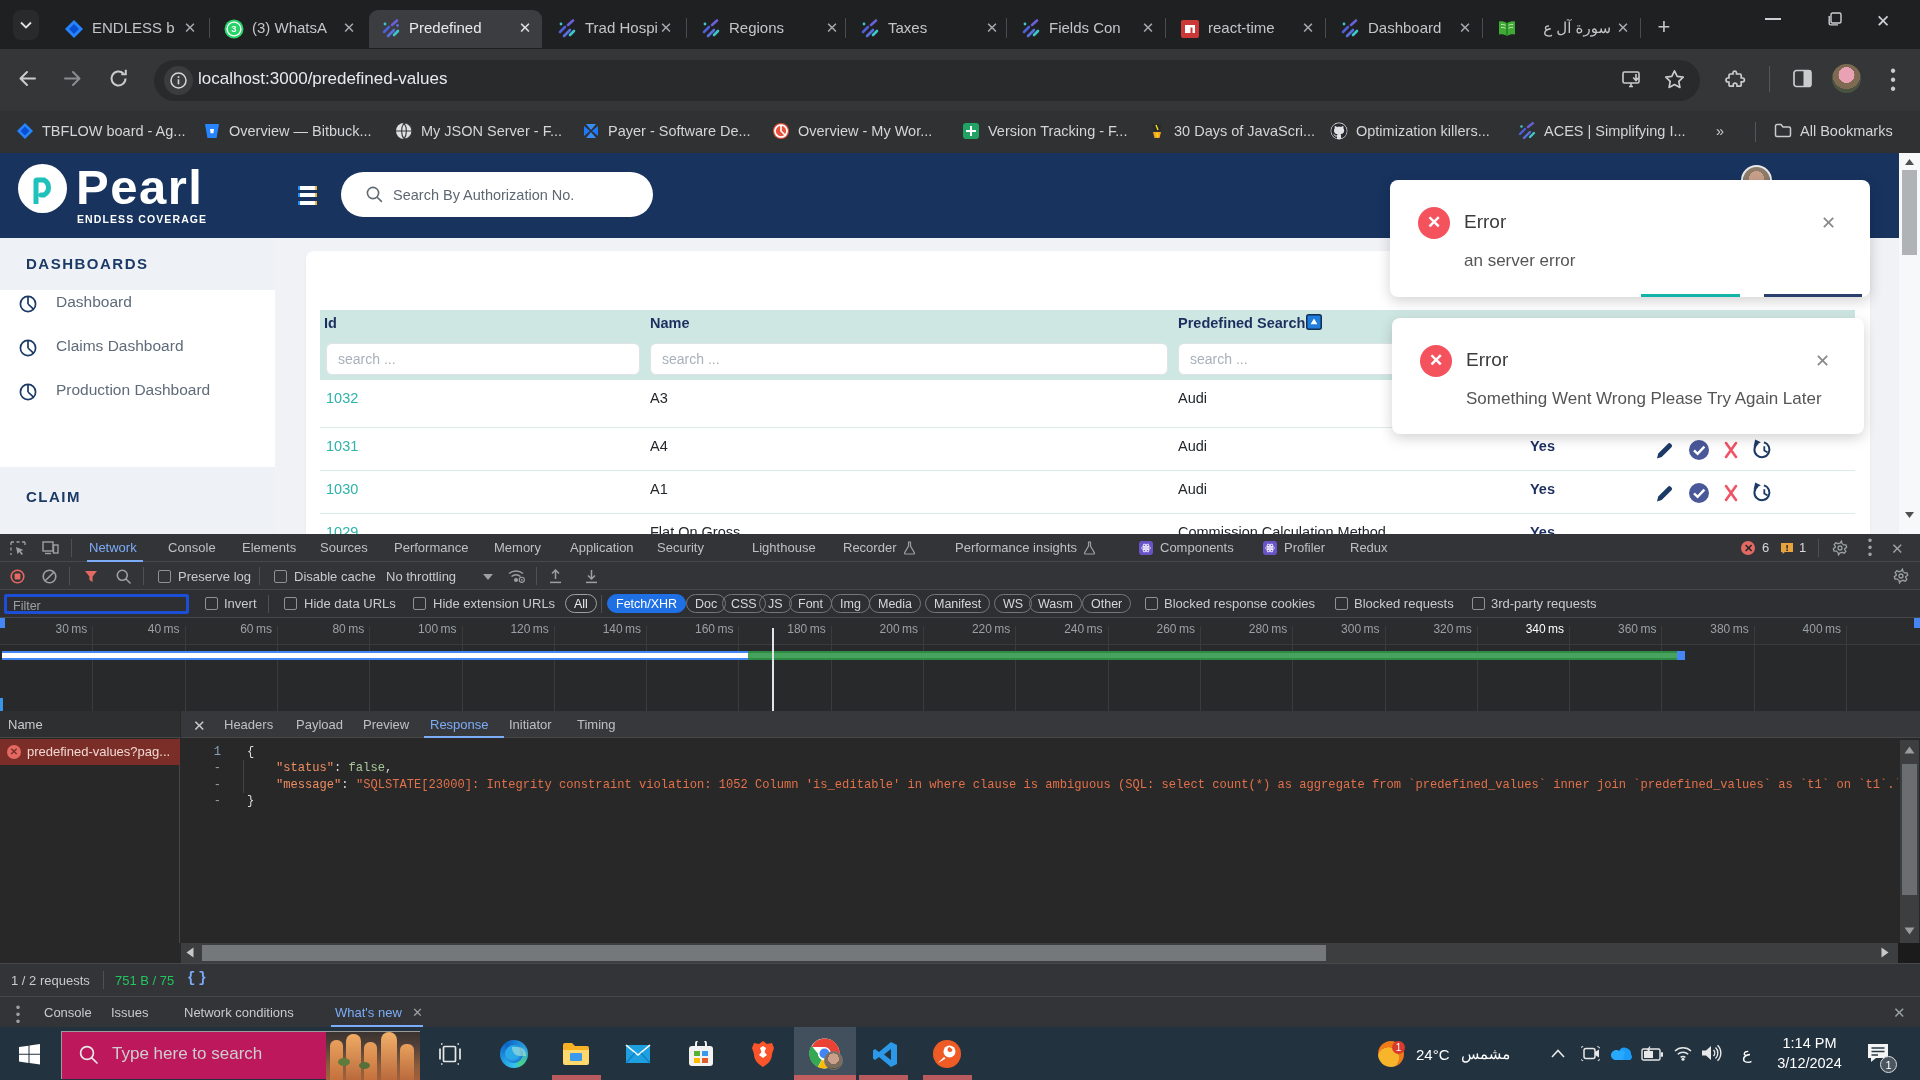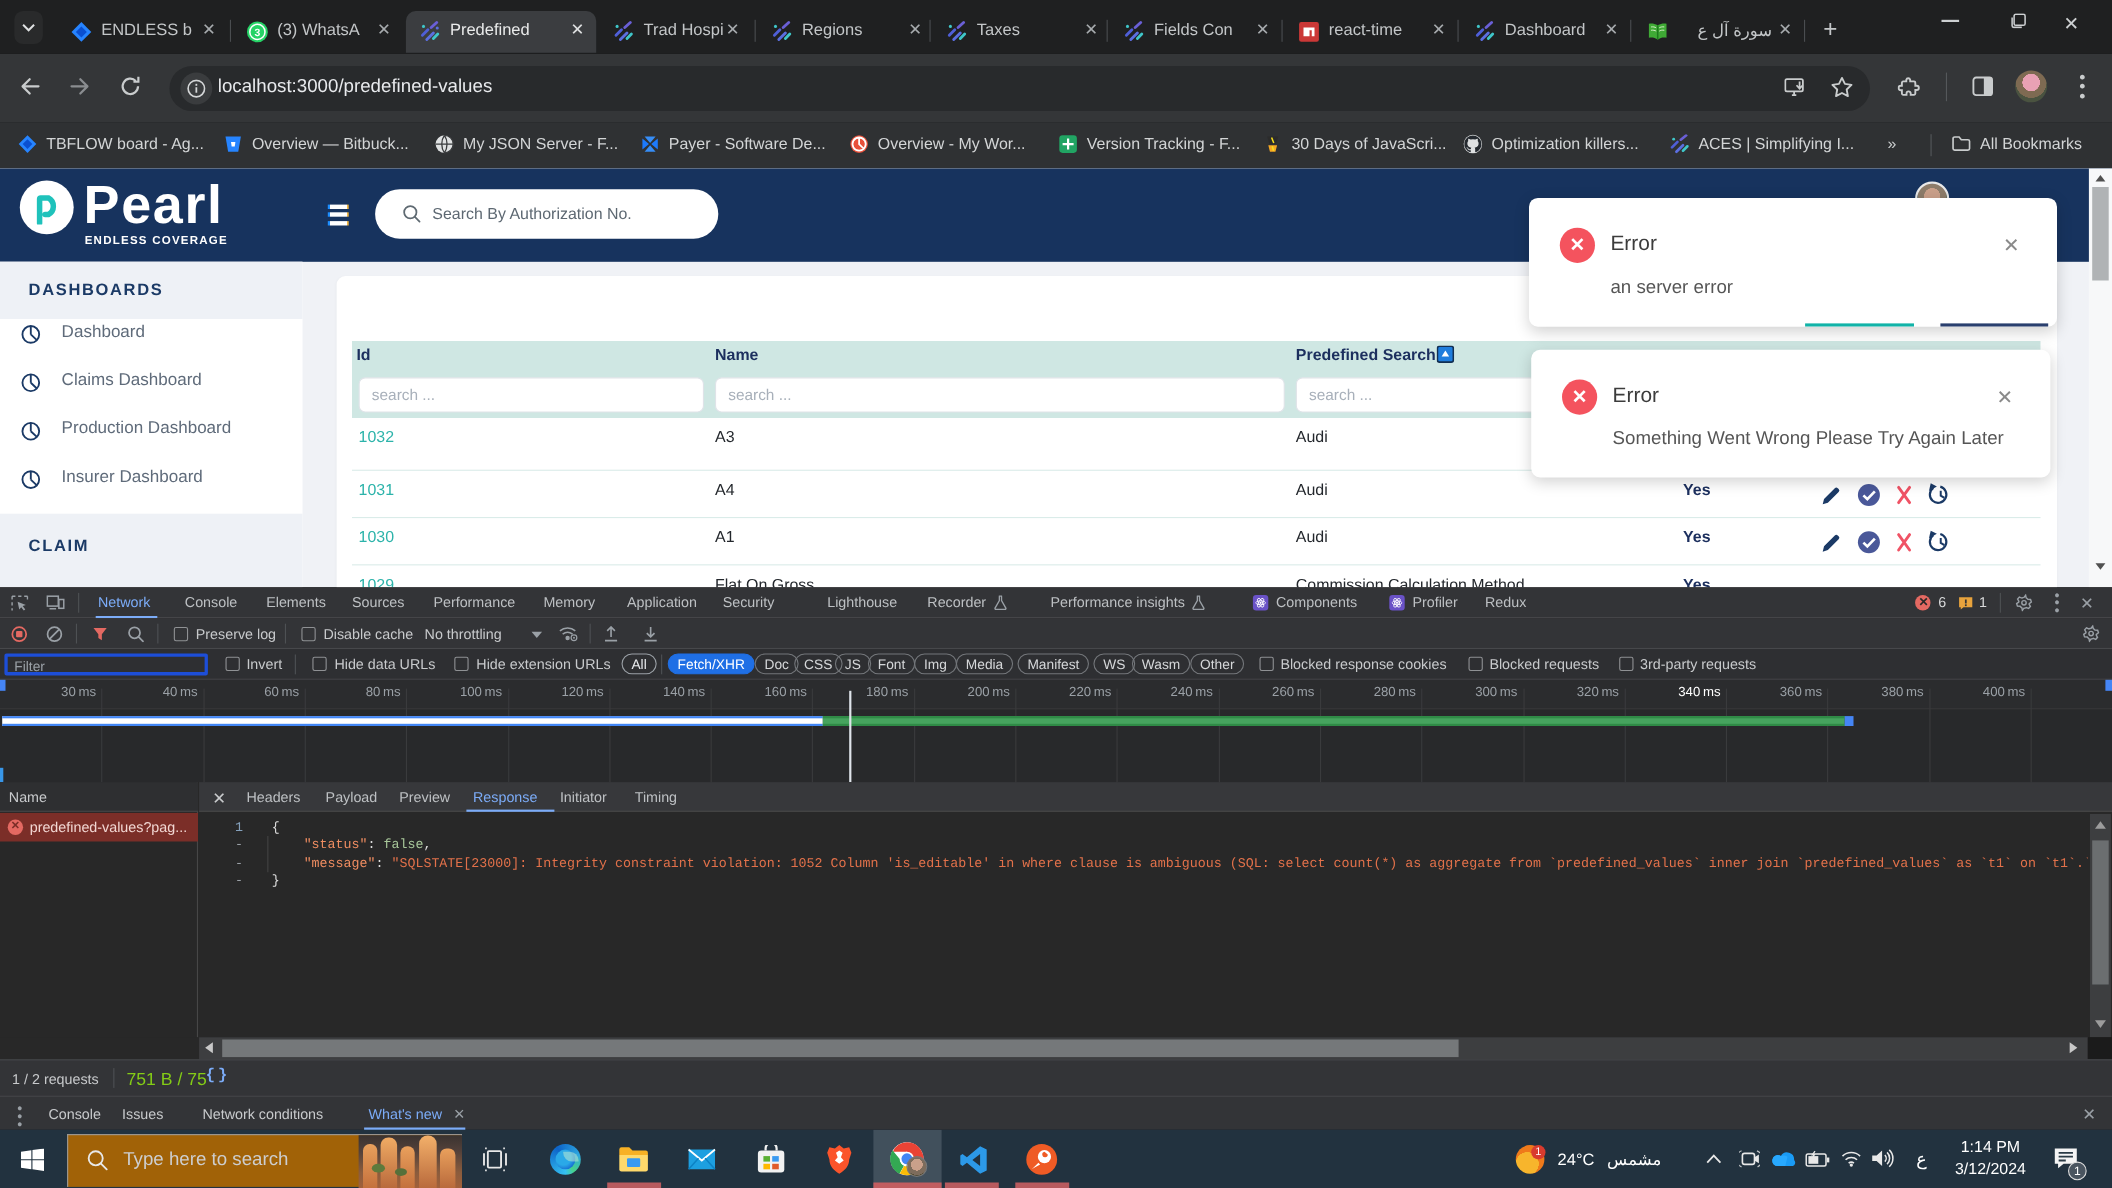--- a/index.html
+++ b/index.html
@@ -353,27 +353,20 @@
           <path d="M9 9 V1.4 M9 9 L14.5 14.2" fill="none" stroke="#1b3a66" stroke-width="1.7"></path>
         </svg>
       <span style="position:absolute;left:56px;top:3px;">Claims Dashboard</span>
     </div>
     <div class="sbitem" style="top:225px;">
       <svg class="abs" style="left:19px;top:5px;" width="18" height="18" viewBox="0 0 18 18">
           <circle cx="9" cy="9" r="7.6" fill="none" stroke="#1b3a66" stroke-width="1.7"></circle>
           <path d="M9 9 V1.4 M9 9 L14.5 14.2" fill="none" stroke="#1b3a66" stroke-width="1.7"></path>
         </svg>
       <span style="position:absolute;left:56px;top:3px;">Production Dashboard</span>
-    </div>
-    <div class="sbitem" style="top:269px;">
-      <svg class="abs" style="left:19px;top:5px;" width="18" height="18" viewBox="0 0 18 18">
-          <circle cx="9" cy="9" r="7.6" fill="none" stroke="#1b3a66" stroke-width="1.7"></circle>
-          <path d="M9 9 V1.4 M9 9 L14.5 14.2" fill="none" stroke="#1b3a66" stroke-width="1.7"></path>
-        </svg>
-      <span style="position:absolute;left:56px;top:3px;">Insurer Dashboard</span>
     </div>
     <div class="sbsec" style="top:314px;height:67px;line-height:60px;"><span style="margin-left:26px;">CLAIM</span></div>
 
     <div id="card">
       <div id="tealhead"></div>
       <div class="th" style="left:18px;top:64px;">Id</div>
       <div class="th" style="left:344px;top:64px;">Name</div>
       <div class="th" style="left:872px;top:64px;">Predefined Search</div>
       <svg class="abs" style="left:1000px;top:63px;" width="16" height="16" viewBox="0 0 16 16">
           <rect x="0.75" y="0.75" width="14.5" height="14.5" rx="2" fill="#1f7ddd" stroke="#132f52" stroke-width="1.5"></rect>
@@ -702,41 +695,41 @@
       <div style="position:absolute;left:21px;top:2px;width:1124px;height:16px;background:#75787a;"></div>
       <svg style="position:absolute;left:1700px;top:4px;" width="8" height="11" viewBox="0 0 8 11">
           <path d="M7.5 5.5 L0.5 0.5 V10.5 Z" fill="#c8c8c8"></path>
         </svg>
     </div>
     <div class="abs" style="left:1898px;top:409px;width:22px;height:20px;background:#1b1b1b;"></div>
 
     <div class="abs" style="left:0;top:429px;width:1920px;height:33px;background:#333437;border-top:1px solid #47484b;">
       <div style="position:absolute;left:11px;top:9px;color:#c8cacc;font-size:13px;">1 / 2 requests</div>
       <div style="position:absolute;left:103px;top:7px;width:1px;height:18px;background:#4e5154;"></div>
-      <div style="position:absolute;left:115px;top:9px;color:#84cc16;font-size:16px;">751 B / 75</div>
+      <div style="position:absolute;left:115px;top:9px;color:#22c55e;font-size:13px;">751 B / 75</div>
       <div class="mono" style="position:absolute;left:187px;top:6px;color:#7cacf8;font-size:14px;font-weight:bold;">{ }</div>
     </div>
 
     <div class="abs" style="left:0;top:462px;width:1920px;height:31px;background:#333437;border-top:1px solid #47484b;">
       <div class="abs" style="left:14px;top:7px;color:#9aa0a6;font-size:13px;line-height:7px;text-align:center;width:8px;">•<br>•<br>•</div>
       <div style="position:absolute;left:44px;top:8px;color:#c8cacc;">Console</div>
       <div style="position:absolute;left:111px;top:8px;color:#c8cacc;">Issues</div>
       <div style="position:absolute;left:184px;top:8px;color:#c8cacc;">Network conditions</div>
       <div style="position:absolute;left:335px;top:8px;color:#7cacf8;">What's new</div>
       <div style="position:absolute;left:412px;top:8px;color:#9aa0a6;font-size:13px;">✕</div>
       <div style="position:absolute;left:331px;top:28px;width:92px;height:2.5px;background:#7cacf8;"></div>
       <div style="position:absolute;left:1893px;top:7px;color:#9aa0a6;font-size:15px;">✕</div>
     </div>
   </div>
 
   <div id="taskbar" style="position:absolute;left:0;top:1027px;width:1920px;height:53px;background:#22323f;overflow:hidden;">
     <svg style="position:absolute;left:19px;top:17px;" width="21" height="21" viewBox="0 0 21 21">
         <path d="M0 3 L9.5 1.7 V9.8 H0 Z M10.5 1.55 L21 0.1 V9.8 H10.5 Z M0 10.8 H9.5 V18.9 L0 17.6 Z M10.5 10.8 H21 V20.5 L10.5 19 Z" fill="#fff"></path>
       </svg>
-    <div style="position:absolute;left:61px;top:4px;width:359px;height:48px;background:#a16207;border:1px solid #9b9b9b;border-bottom:none;">
+    <div style="position:absolute;left:61px;top:4px;width:359px;height:48px;background:#be185d;border:1px solid #9b9b9b;border-bottom:none;">
       <svg style="position:absolute;left:17px;top:13px;" width="20" height="20" viewBox="0 0 20 20">
           <circle cx="8" cy="8" r="6.4" fill="none" stroke="#e8e8e8" stroke-width="1.7"></circle>
           <path d="M12.8 12.8 L18 18" stroke="#e8e8e8" stroke-width="1.7" stroke-linecap="round"></path>
         </svg>
       <div style="position:absolute;left:50px;top:12px;color:#cdced0;font-size:17px;">Type here to search</div>
       <div style="position:absolute;left:264px;top:0;width:94px;height:48px;background:linear-gradient(180deg,#3a3330 0%,#53413a 30%,#8a5c3d 70%,#a2603a 100%);overflow:hidden;">
         <div style="position:absolute;left:4px;top:8px;width:13px;height:40px;background:linear-gradient(180deg,#e9a05c,#c4713d);border-radius:6px 6px 0 0;"></div>
         <div style="position:absolute;left:20px;top:2px;width:15px;height:46px;background:linear-gradient(180deg,#f0ab64,#b96a3c);border-radius:7px 7px 0 0;"></div>
         <div style="position:absolute;left:38px;top:10px;width:13px;height:38px;background:linear-gradient(180deg,#e9a05c,#c4713d);border-radius:6px 6px 0 0;"></div>
         <div style="position:absolute;left:55px;top:0px;width:16px;height:48px;background:linear-gradient(180deg,#f3b06a,#b96a3c);border-radius:8px 8px 0 0;"></div>

